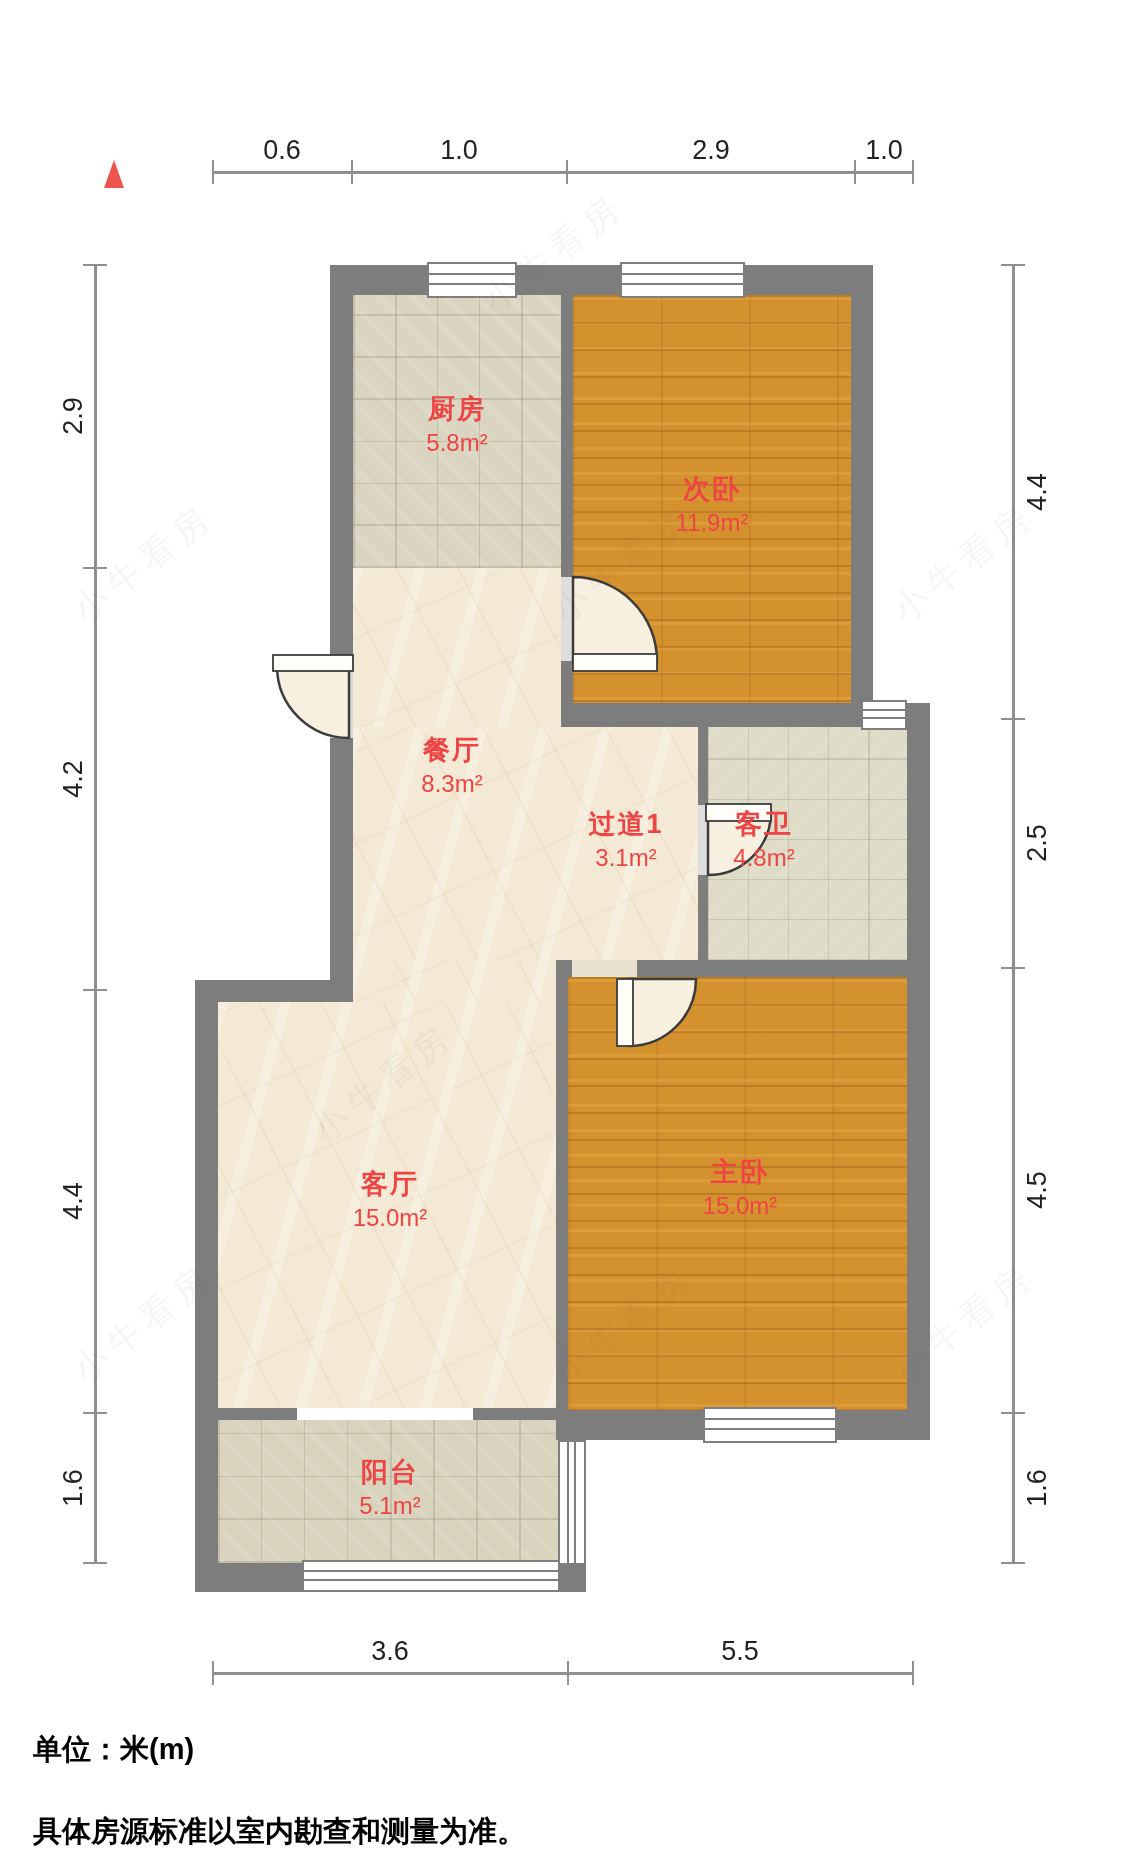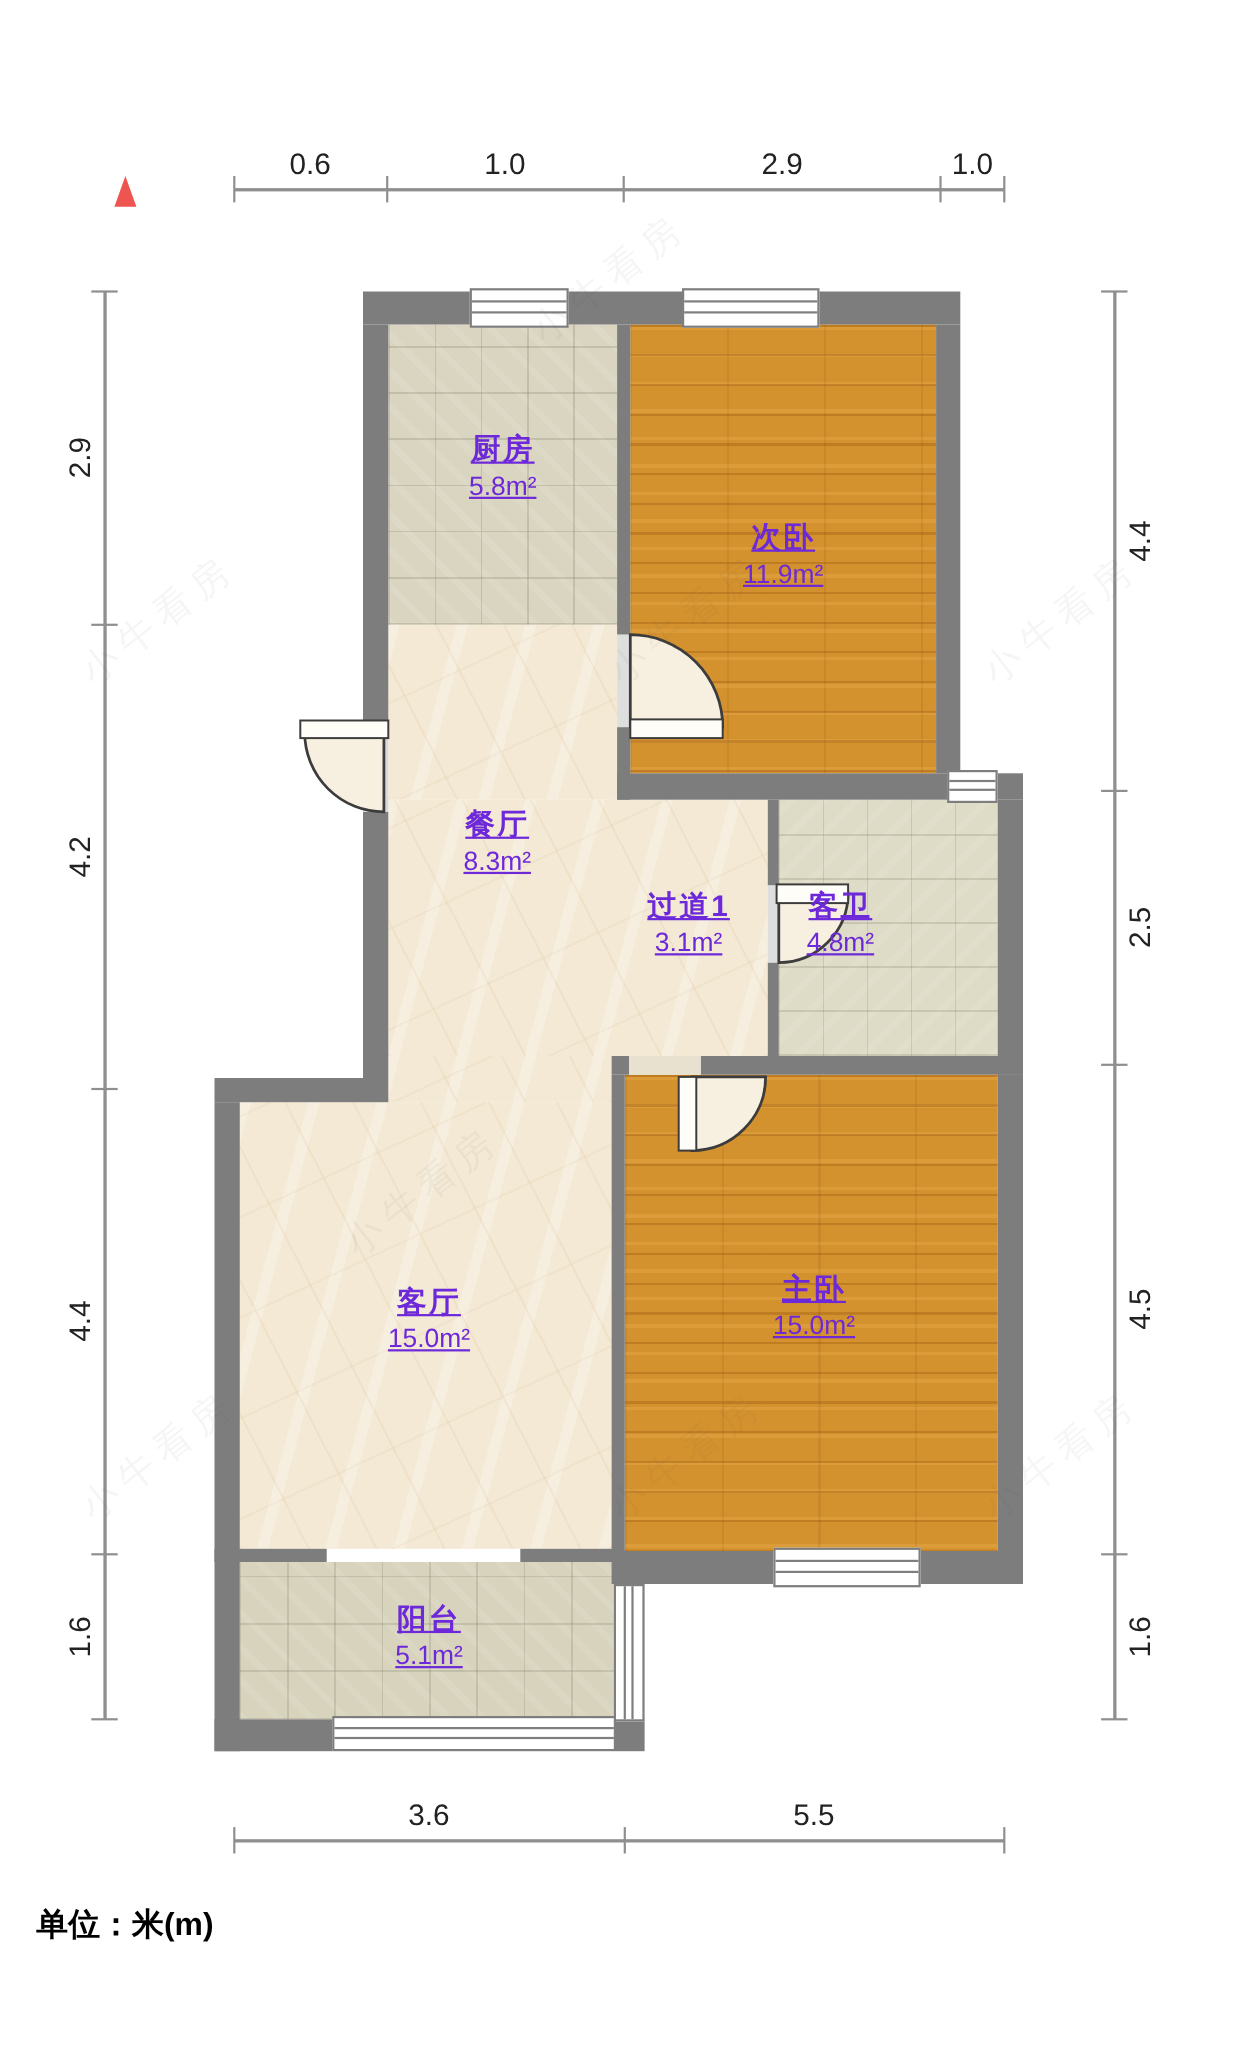--- a/index.html
+++ b/index.html
@@ -26,22 +26,22 @@
      background-image:repeating-linear-gradient(180deg,rgba(140,75,10,.30) 0 2px,transparent 2px 27px),
                       repeating-linear-gradient(180deg,rgba(255,200,110,.18) 2px 5px,transparent 5px 27px),
                       repeating-linear-gradient(90deg,rgba(120,60,5,.12) 0 2px,transparent 2px 88px);}
   .wall{position:absolute;background:#7d7d7d;}
   .threshold{position:absolute;}
   .win{position:absolute;background:#ffffff;border:2px solid #7e7e7e;box-sizing:border-box;}
   .win-h{background-image:linear-gradient(#7e7e7e,#7e7e7e),linear-gradient(#7e7e7e,#7e7e7e);
          background-size:100% 2px;background-position:0 31%,0 64%;background-repeat:no-repeat;}
   .win-v{background-image:linear-gradient(#7e7e7e,#7e7e7e),linear-gradient(#7e7e7e,#7e7e7e);
          background-size:2px 100%;background-position:31% 0,64% 0;background-repeat:no-repeat;}
-  .room-label{position:absolute;transform:translate(-50%,-50%);text-align:center;color:#6d28d9;
-              white-space:nowrap;line-height:1.35;text-decoration:underline;}
+  .room-label{position:absolute;transform:translate(-50%,-50%);text-align:center;color:#ef4444;
+              white-space:nowrap;line-height:1.35;}
   .room-name{font-size:27px;font-weight:600;letter-spacing:2px;}
   .room-area{font-size:24px;font-weight:400;}
   .dim-line{position:absolute;background:#8f8f8f;}
   .dim-tick{position:absolute;background:#8f8f8f;}
   .dim-label{position:absolute;font-size:27px;color:#222;transform:translate(-50%,-50%);white-space:nowrap;}
   .dim-label.rot{transform:translate(-50%,-50%) rotate(-90deg);}
   #doors-svg{position:absolute;left:0;top:0;}
   .watermark{position:absolute;font-size:34px;letter-spacing:8px;color:#555;opacity:.05;
              transform:rotate(-38deg);white-space:nowrap;pointer-events:none;}
   #north{position:absolute;left:104px;top:160px;width:0;height:0;
@@ -188,13 +188,14 @@
       <div class="watermark" style="left: 470px; top: 230px;">小牛看房</div>
       <div class="watermark" style="left: 60px; top: 540px;">小牛看房</div>
       <div class="watermark" style="left: 540px; top: 540px;">小牛看房</div>
       <div class="watermark" style="left: 880px; top: 540px;">小牛看房</div>
       <div class="watermark" style="left: 300px; top: 1060px;">小牛看房</div>
       <div class="watermark" style="left: 540px; top: 1300px;">小牛看房</div>
       <div class="watermark" style="left: 880px; top: 1300px;">小牛看房</div>
       <div class="watermark" style="left: 60px; top: 1300px;">小牛看房</div>
     </div>
   <div class="footer-line" id="footer-unit">单位：米(m)</div>
+  <div class="footer-line" id="footer-tip2">具体房源标准以室内勘查和测量为准。</div>
 </div>
 
 </body></html>

